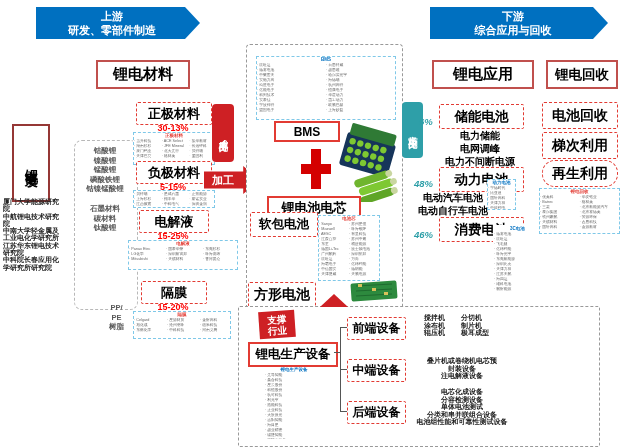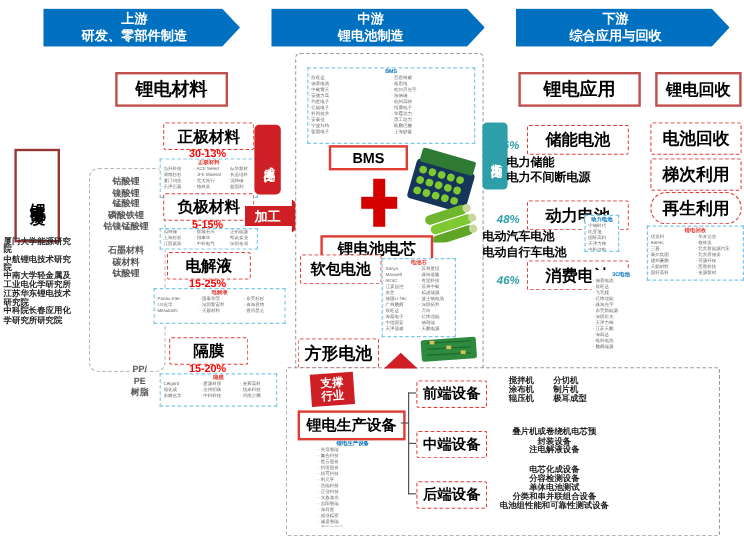--- a/index.html
+++ b/index.html
@@ -48,21 +48,21 @@
   .tl-item::before{content:"· ";}
   .tl-multicol{column-count:3;column-gap:6px;}
   .tl-multicol .tl-item{break-inside:avoid;}
   .tl-plain .tl-item::before{content:"· ";}
 
   .inst{font-size:7px;line-height:7.3px;font-weight:bold;color:#262626;}
   .inst-item{margin-bottom:0;}
   .type-group{text-align:center;color:#595959;font-weight:bold;}
   .type-item{font-size:7.5px;line-height:9.6px;}
 
-  .app-items{text-align:left;font-weight:bold;}
+  .app-items{text-align:center;font-weight:bold;}
   .app-item{font-size:10px;line-height:13px;}
 
   .stage-lines{text-align:center;color:#222;font-weight:bold;}
   .stage-line{font-size:7px;line-height:7.6px;}
   .front-cols{display:flex;gap:16px;font-weight:bold;color:#222;}
   .front-col .stage-line{text-align:left;}
 
   .plus-part{position:absolute;background:#D40000;}
   .tri-up{width:0;height:0;border-left:14px solid transparent;border-right:14px solid transparent;
           border-bottom:13px solid #CE2024;}
@@ -75,24 +75,20 @@
   .line{background:#555;}
 </style>
 </head>
 <body>
 
 <div class="canvas">
 
   <div class="abs banner" style="left:36px;top:7px;width:152px;height:32px;">
     <div class="l1">上游</div>
     <div class="l2">研发、零部件制造</div>
-  </div>
-  <div class="abs banner" style="left:226px;top:7px;width:166px;height:32px;">
-    <div class="l1">中游</div>
-    <div class="l2">锂电池制造</div>
   </div>
   <div class="abs banner" style="left:430px;top:7px;width:166px;height:32px;">
     <div class="l1">下游</div>
     <div class="l2">综合应用与回收</div>
   </div>
 
   <div class="abs" style="left:12px;top:124px;width:34px;height:74px;border:2px solid #953735;display:flex;align-items:center;justify-content:center;writing-mode:vertical-rl;text-orientation:upright;font-weight:bold;font-size:13px;letter-spacing:2px;">
     <span>锂电研发</span>
   </div>
   <div class="abs inst" style="left:3px;top:198px;width:60px;">
@@ -362,20 +358,21 @@
   <div class="abs hdr-box" style="left:432px;top:60px;width:98px;height:25px;font-size:15px;">
     <span>锂电应用</span>
   </div>
 
   <div class="abs dash-red" style="left:439px;top:104px;width:83px;height:23px;font-size:13.5px;">
     <span>储能电池</span>
   </div>
   <div class="abs pct-teal" style="left:419px;top:116px;">6%</div>
   <div class="abs app-items" style="left:422px;top:129px;width:116px;">
       <div class="app-item">电力储能</div>
+      <div class="app-item">电网调峰</div>
       <div class="app-item">电力不间断电源</div>
     </div>
 
   <div class="abs dash-red" style="left:439px;top:167px;width:83px;height:23px;font-size:13.5px;">
     <span>动力电池</span>
   </div>
   <div class="abs pct-teal" style="left:414px;top:178px;">48%</div>
   <div class="abs app-items" style="left:402px;top:191px;width:102px;">
       <div class="app-item">电动汽车电池</div>
       <div class="app-item">电动自行车电池</div>

